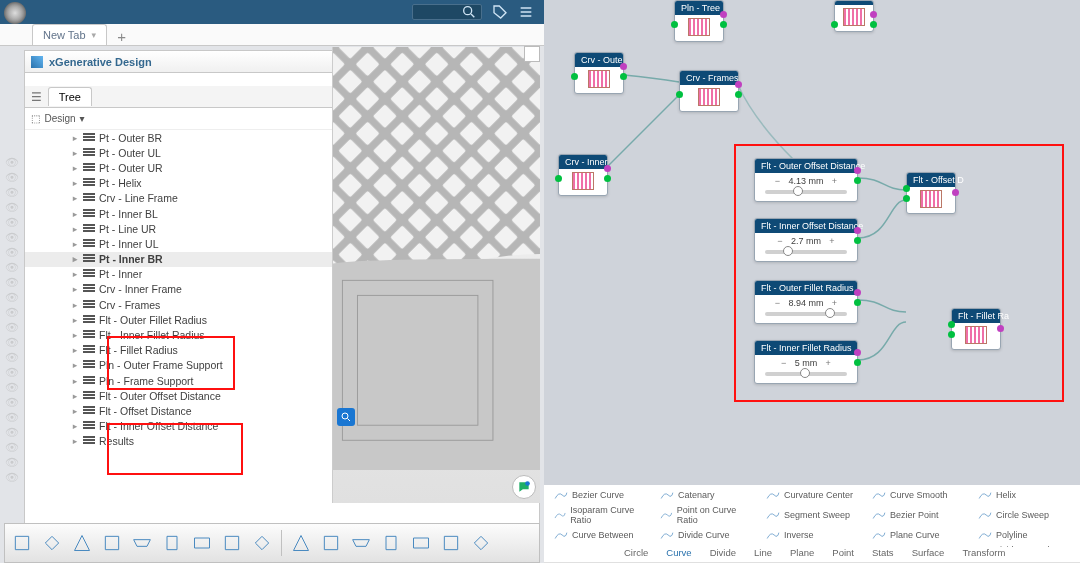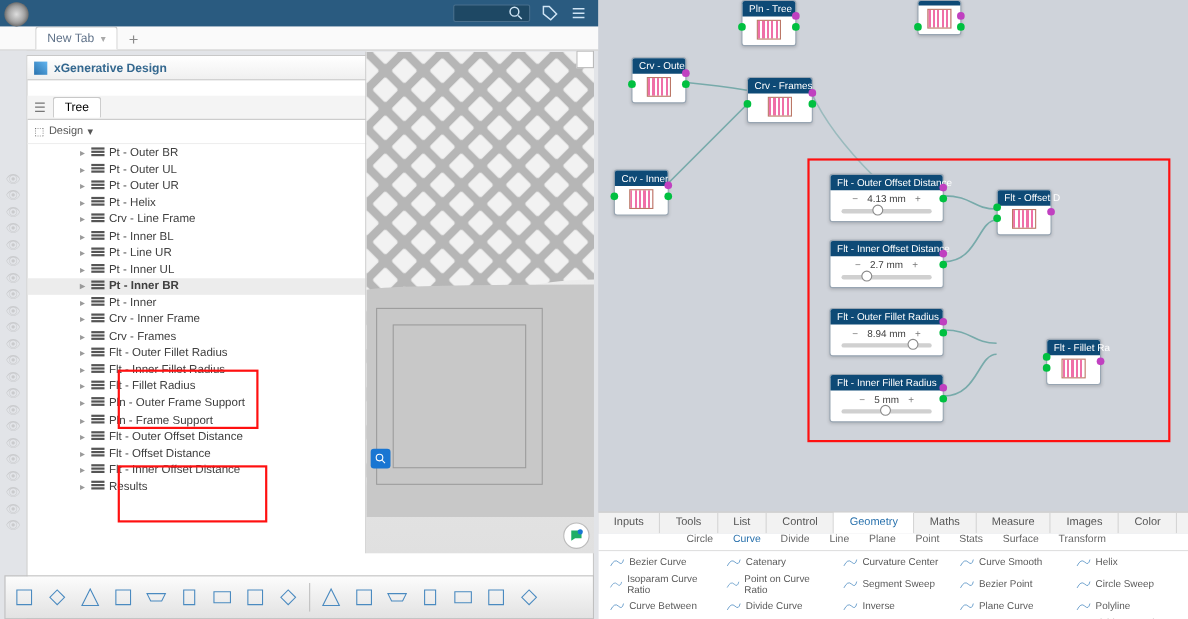--- a/index.html
+++ b/index.html
@@ -620,157 +620,146 @@
         <div class="hdr">Flt - Fillet Ra</div>
         <div class="body">
           <div class="decor"></div>
         </div>
         <div class="port g" style="top: 22px; left: -4px;"></div>
         <div class="port g" style="top: 12px; left: -4px;"></div>
         <div class="port m" style="top: 16px; right: -4px;"></div>
       </div>
     </div>
 
-  <div id="cmdtabs">
-      <span>Inputs</span>
-      <span>Tools</span>
-      <span>List</span>
-      <span>Control</span>
-      <span class="act">Geometry</span>
-      <span>Maths</span>
-      <span>Measure</span>
-      <span>Images</span>
-      <span>Color</span>
+  <div id="cmdgrid">
+      <div class="cmd">
+        <svg viewBox="0 0 24 16">
+          <path d="M2 14 Q8 2 14 8 T22 4"></path>
+        </svg>
+        <span>Bezier Curve</span>
+      </div>
+      <div class="cmd">
+        <svg viewBox="0 0 24 16">
+          <path d="M2 14 Q8 2 14 8 T22 4"></path>
+        </svg>
+        <span>Catenary</span>
+      </div>
+      <div class="cmd">
+        <svg viewBox="0 0 24 16">
+          <path d="M2 14 Q8 2 14 8 T22 4"></path>
+        </svg>
+        <span>Curvature Center</span>
+      </div>
+      <div class="cmd">
+        <svg viewBox="0 0 24 16">
+          <path d="M2 14 Q8 2 14 8 T22 4"></path>
+        </svg>
+        <span>Curve Smooth</span>
+      </div>
+      <div class="cmd">
+        <svg viewBox="0 0 24 16">
+          <path d="M2 14 Q8 2 14 8 T22 4"></path>
+        </svg>
+        <span>Helix</span>
+      </div>
+      <div class="cmd">
+        <svg viewBox="0 0 24 16">
+          <path d="M2 14 Q8 2 14 8 T22 4"></path>
+        </svg>
+        <span>Isoparam Curve Ratio</span>
+      </div>
+      <div class="cmd">
+        <svg viewBox="0 0 24 16">
+          <path d="M2 14 Q8 2 14 8 T22 4"></path>
+        </svg>
+        <span>Point on Curve Ratio</span>
+      </div>
+      <div class="cmd">
+        <svg viewBox="0 0 24 16">
+          <path d="M2 14 Q8 2 14 8 T22 4"></path>
+        </svg>
+        <span>Segment Sweep</span>
+      </div>
+      <div class="cmd">
+        <svg viewBox="0 0 24 16">
+          <path d="M2 14 Q8 2 14 8 T22 4"></path>
+        </svg>
+        <span>Bezier Point</span>
+      </div>
+      <div class="cmd">
+        <svg viewBox="0 0 24 16">
+          <path d="M2 14 Q8 2 14 8 T22 4"></path>
+        </svg>
+        <span>Circle Sweep</span>
+      </div>
+      <div class="cmd">
+        <svg viewBox="0 0 24 16">
+          <path d="M2 14 Q8 2 14 8 T22 4"></path>
+        </svg>
+        <span>Curve Between</span>
+      </div>
+      <div class="cmd">
+        <svg viewBox="0 0 24 16">
+          <path d="M2 14 Q8 2 14 8 T22 4"></path>
+        </svg>
+        <span>Divide Curve</span>
+      </div>
+      <div class="cmd">
+        <svg viewBox="0 0 24 16">
+          <path d="M2 14 Q8 2 14 8 T22 4"></path>
+        </svg>
+        <span>Inverse</span>
+      </div>
+      <div class="cmd">
+        <svg viewBox="0 0 24 16">
+          <path d="M2 14 Q8 2 14 8 T22 4"></path>
+        </svg>
+        <span>Plane Curve</span>
+      </div>
+      <div class="cmd">
+        <svg viewBox="0 0 24 16">
+          <path d="M2 14 Q8 2 14 8 T22 4"></path>
+        </svg>
+        <span>Polyline</span>
+      </div>
+      <div class="cmd">
+        <svg viewBox="0 0 24 16">
+          <path d="M2 14 Q8 2 14 8 T22 4"></path>
+        </svg>
+        <span>Spiral</span>
+      </div>
+      <div class="cmd">
+        <svg viewBox="0 0 24 16">
+          <path d="M2 14 Q8 2 14 8 T22 4"></path>
+        </svg>
+        <span>Boundary</span>
+      </div>
+      <div class="cmd">
+        <svg viewBox="0 0 24 16">
+          <path d="M2 14 Q8 2 14 8 T22 4"></path>
+        </svg>
+        <span>Connect Curves</span>
+      </div>
+      <div class="cmd">
+        <svg viewBox="0 0 24 16">
+          <path d="M2 14 Q8 2 14 8 T22 4"></path>
+        </svg>
+        <span>Curve Parallel</span>
+      </div>
+      <div class="cmd">
+        <svg viewBox="0 0 24 16">
+          <path d="M2 14 Q8 2 14 8 T22 4"></path>
+        </svg>
+        <span>Divide Curve by Length</span>
+      </div>
     </div>
   <div id="cmdsub">
       <span>Circle</span>
       <span class="act">Curve</span>
       <span>Divide</span>
       <span>Line</span>
       <span>Plane</span>
       <span>Point</span>
       <span>Stats</span>
       <span>Surface</span>
       <span>Transform</span>
     </div>
-  <div id="cmdgrid">
-      <div class="cmd">
-        <svg viewBox="0 0 24 16">
-          <path d="M2 14 Q8 2 14 8 T22 4"></path>
-        </svg>
-        <span>Bezier Curve</span>
-      </div>
-      <div class="cmd">
-        <svg viewBox="0 0 24 16">
-          <path d="M2 14 Q8 2 14 8 T22 4"></path>
-        </svg>
-        <span>Catenary</span>
-      </div>
-      <div class="cmd">
-        <svg viewBox="0 0 24 16">
-          <path d="M2 14 Q8 2 14 8 T22 4"></path>
-        </svg>
-        <span>Curvature Center</span>
-      </div>
-      <div class="cmd">
-        <svg viewBox="0 0 24 16">
-          <path d="M2 14 Q8 2 14 8 T22 4"></path>
-        </svg>
-        <span>Curve Smooth</span>
-      </div>
-      <div class="cmd">
-        <svg viewBox="0 0 24 16">
-          <path d="M2 14 Q8 2 14 8 T22 4"></path>
-        </svg>
-        <span>Helix</span>
-      </div>
-      <div class="cmd">
-        <svg viewBox="0 0 24 16">
-          <path d="M2 14 Q8 2 14 8 T22 4"></path>
-        </svg>
-        <span>Isoparam Curve Ratio</span>
-      </div>
-      <div class="cmd">
-        <svg viewBox="0 0 24 16">
-          <path d="M2 14 Q8 2 14 8 T22 4"></path>
-        </svg>
-        <span>Point on Curve Ratio</span>
-      </div>
-      <div class="cmd">
-        <svg viewBox="0 0 24 16">
-          <path d="M2 14 Q8 2 14 8 T22 4"></path>
-        </svg>
-        <span>Segment Sweep</span>
-      </div>
-      <div class="cmd">
-        <svg viewBox="0 0 24 16">
-          <path d="M2 14 Q8 2 14 8 T22 4"></path>
-        </svg>
-        <span>Bezier Point</span>
-      </div>
-      <div class="cmd">
-        <svg viewBox="0 0 24 16">
-          <path d="M2 14 Q8 2 14 8 T22 4"></path>
-        </svg>
-        <span>Circle Sweep</span>
-      </div>
-      <div class="cmd">
-        <svg viewBox="0 0 24 16">
-          <path d="M2 14 Q8 2 14 8 T22 4"></path>
-        </svg>
-        <span>Curve Between</span>
-      </div>
-      <div class="cmd">
-        <svg viewBox="0 0 24 16">
-          <path d="M2 14 Q8 2 14 8 T22 4"></path>
-        </svg>
-        <span>Divide Curve</span>
-      </div>
-      <div class="cmd">
-        <svg viewBox="0 0 24 16">
-          <path d="M2 14 Q8 2 14 8 T22 4"></path>
-        </svg>
-        <span>Inverse</span>
-      </div>
-      <div class="cmd">
-        <svg viewBox="0 0 24 16">
-          <path d="M2 14 Q8 2 14 8 T22 4"></path>
-        </svg>
-        <span>Plane Curve</span>
-      </div>
-      <div class="cmd">
-        <svg viewBox="0 0 24 16">
-          <path d="M2 14 Q8 2 14 8 T22 4"></path>
-        </svg>
-        <span>Polyline</span>
-      </div>
-      <div class="cmd">
-        <svg viewBox="0 0 24 16">
-          <path d="M2 14 Q8 2 14 8 T22 4"></path>
-        </svg>
-        <span>Spiral</span>
-      </div>
-      <div class="cmd">
-        <svg viewBox="0 0 24 16">
-          <path d="M2 14 Q8 2 14 8 T22 4"></path>
-        </svg>
-        <span>Boundary</span>
-      </div>
-      <div class="cmd">
-        <svg viewBox="0 0 24 16">
-          <path d="M2 14 Q8 2 14 8 T22 4"></path>
-        </svg>
-        <span>Connect Curves</span>
-      </div>
-      <div class="cmd">
-        <svg viewBox="0 0 24 16">
-          <path d="M2 14 Q8 2 14 8 T22 4"></path>
-        </svg>
-        <span>Curve Parallel</span>
-      </div>
-      <div class="cmd">
-        <svg viewBox="0 0 24 16">
-          <path d="M2 14 Q8 2 14 8 T22 4"></path>
-        </svg>
-        <span>Divide Curve by Length</span>
-      </div>
-    </div>
 </div>
 
 </body></html>

